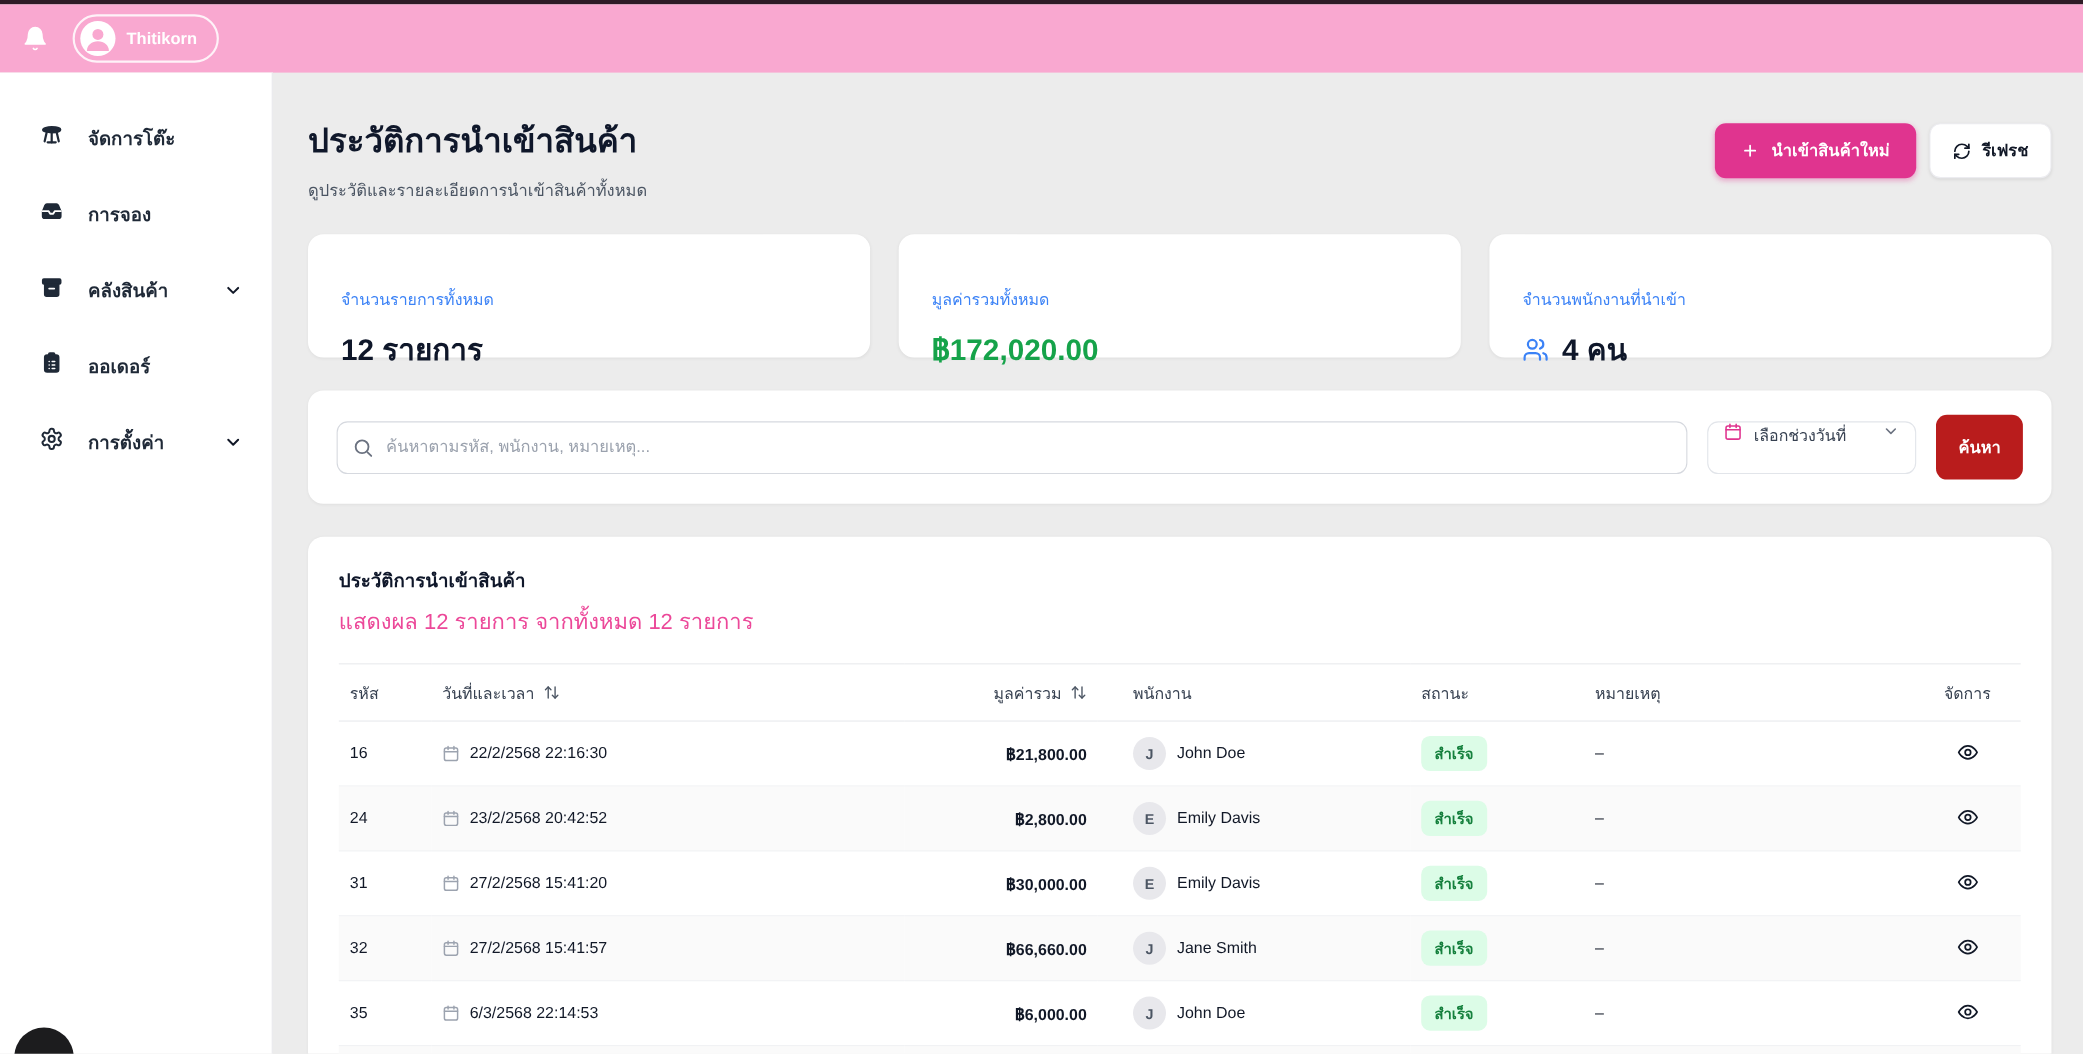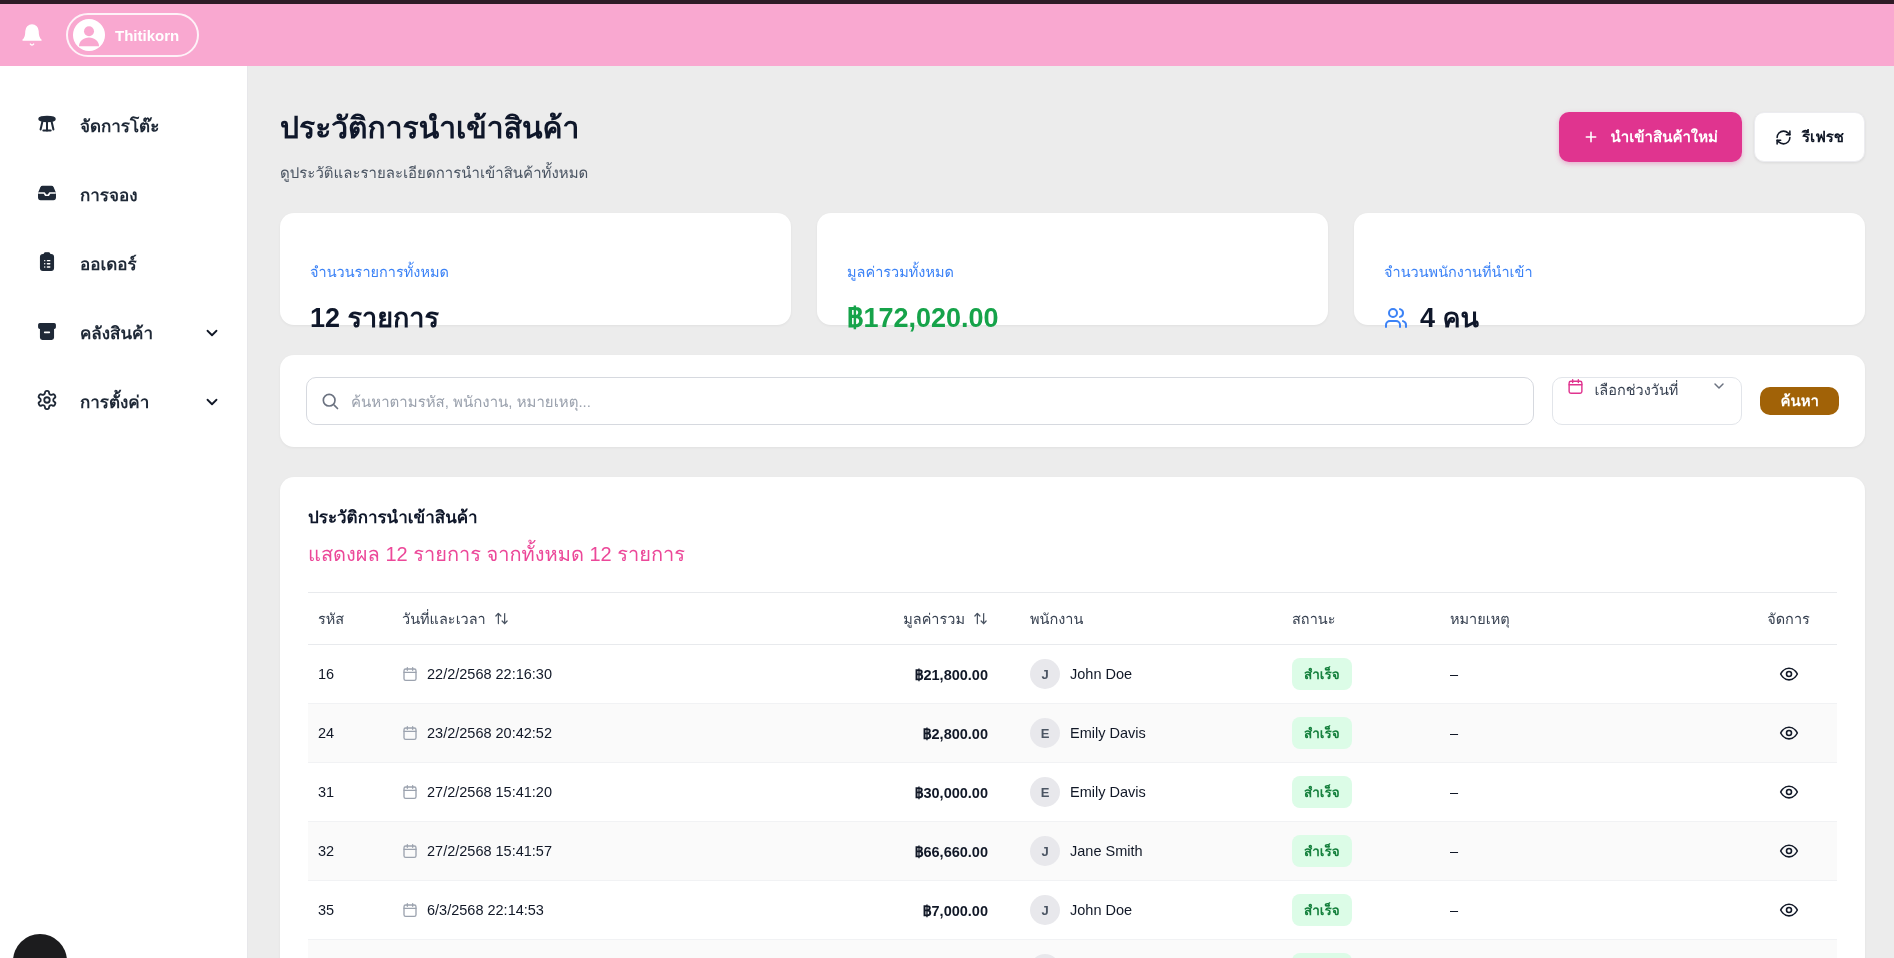--- a/index.html
+++ b/index.html
@@ -98,21 +98,21 @@
   }
   .search-input::placeholder { color:#9aa1ad; }
   .date-select {
     width:190px; height:48px; border:1.5px solid #e2e5ea; border-radius:10px;
     display:flex; align-items:flex-start; gap:10px; padding:0 14px;
     font-size:14.5px; color:#374151; background:#ffffff; cursor:pointer;
     font-family:inherit;
   }
   .date-select .chev { margin-left:auto; display:flex; }
   .btn-search {
-    height:28px; padding:0 20px; background:#a16207; color:#ffffff;
+    height:59px; padding:0 20px; background:#b91c1c; color:#ffffff;
     border:none; border-radius:10px; font-size:15px; font-weight:700; cursor:pointer;
     font-family:inherit;
   }
 
   
   .table-panel {
     margin-top:30px; background:#ffffff; border-radius:14px 14px 0 0;
     padding:26px 28px 0; box-shadow:0 1px 3px rgba(0,0,0,.05);
   }
   .table-title { font-size:17px; font-weight:800; color:#0f172a; }
@@ -199,41 +199,41 @@
         <svg width="22" height="22" viewBox="0 0 24 24" fill="#1f2937" stroke="#1f2937" stroke-width="1.6" stroke-linecap="round" stroke-linejoin="round">
           <path d="M5.45 6.11 3 12v5a2 2 0 0 0 2 2h14a2 2 0 0 0 2-2v-5l-2.45-5.89A2 2 0 0 0 16.76 5H7.24a2 2 0 0 0-1.79 1.11z"></path>
           <path d="M21 12h-6l-1.5 2.5h-3L9 12H3" fill="none" stroke="#ffffff" stroke-width="1.8"></path>
         </svg>
       </span>
       <span class="lbl">การจอง</span>
     </div>
     <div class="side-item">
       <span>
         <svg width="22" height="22" viewBox="0 0 24 24" fill="#1f2937" stroke="#1f2937" stroke-width="1.4" stroke-linejoin="round">
-          <rect x="5" y="4" width="14" height="17" rx="2.5"></rect>
-          <rect x="9" y="2" width="6" height="4" rx="1.2" fill="#1f2937"></rect>
-          <path d="M9.5 10.5h.01M12.5 10.5H15M9.5 14h.01M12.5 14H15M9.5 17.5h.01M12.5 17.5H15" stroke="#ffffff" stroke-width="1.6" stroke-linecap="round"></path>
-        </svg>
-      </span>
-      <span class="lbl">ออเดอร์</span>
-    </div>
-    <div class="side-item">
-      <span>
-        <svg width="22" height="22" viewBox="0 0 24 24" fill="#1f2937" stroke="#1f2937" stroke-width="1.4" stroke-linejoin="round">
           <rect x="3" y="4" width="18" height="5" rx="1.2"></rect>
           <path d="M5 9.5h14V19a2 2 0 0 1-2 2H7a2 2 0 0 1-2-2z"></path>
           <path d="M9.5 13.5h5" stroke="#ffffff" stroke-width="1.8" stroke-linecap="round"></path>
         </svg>
       </span>
       <span class="lbl">คลังสินค้า</span>
       <span class="chev">
         <svg width="18" height="18" viewBox="0 0 24 24" fill="none" stroke="#111827" stroke-width="2.4" stroke-linecap="round" stroke-linejoin="round">
             <path d="m6 9 6 6 6-6"></path>
           </svg>
       </span>
+    </div>
+    <div class="side-item">
+      <span>
+        <svg width="22" height="22" viewBox="0 0 24 24" fill="#1f2937" stroke="#1f2937" stroke-width="1.4" stroke-linejoin="round">
+          <rect x="5" y="4" width="14" height="17" rx="2.5"></rect>
+          <rect x="9" y="2" width="6" height="4" rx="1.2" fill="#1f2937"></rect>
+          <path d="M9.5 10.5h.01M12.5 10.5H15M9.5 14h.01M12.5 14H15M9.5 17.5h.01M12.5 17.5H15" stroke="#ffffff" stroke-width="1.6" stroke-linecap="round"></path>
+        </svg>
+      </span>
+      <span class="lbl">ออเดอร์</span>
     </div>
     <div class="side-item">
       <span>
         <svg width="22" height="22" viewBox="0 0 24 24" fill="none" stroke="#1f2937" stroke-width="2" stroke-linecap="round" stroke-linejoin="round">
           <path d="M12.22 2h-.44a2 2 0 0 0-2 2v.18a2 2 0 0 1-1 1.73l-.43.25a2 2 0 0 1-2 0l-.15-.08a2 2 0 0 0-2.73.73l-.22.38a2 2 0 0 0 .73 2.73l.15.1a2 2 0 0 1 1 1.72v.51a2 2 0 0 1-1 1.74l-.15.09a2 2 0 0 0-.73 2.73l.22.38a2 2 0 0 0 2.73.73l.15-.08a2 2 0 0 1 2 0l.43.25a2 2 0 0 1 1 1.73V20a2 2 0 0 0 2 2h.44a2 2 0 0 0 2-2v-.18a2 2 0 0 1 1-1.73l.43-.25a2 2 0 0 1 2 0l.15.08a2 2 0 0 0 2.73-.73l.22-.39a2 2 0 0 0-.73-2.73l-.15-.08a2 2 0 0 1-1-1.74v-.5a2 2 0 0 1 1-1.74l.15-.09a2 2 0 0 0 .73-2.73l-.22-.38a2 2 0 0 0-2.73-.73l-.15.08a2 2 0 0 1-2 0l-.43-.25a2 2 0 0 1-1-1.73V4a2 2 0 0 0-2-2z"></path>
           <circle cx="12" cy="12" r="3"></circle>
         </svg>
       </span>
       <span class="lbl">การตั้งค่า</span>
       <span class="chev">
@@ -513,21 +513,21 @@
                 <span class="date-cell">
                   <span style="display:flex;">
                     <svg width="16" height="16" viewBox="0 0 24 24" fill="none" stroke="#9ca3af" stroke-width="2" stroke-linecap="round">
                       <rect x="3" y="4.5" width="18" height="17" rx="2.5"></rect>
                       <path d="M8 2.5v4M16 2.5v4M3 9.5h18"></path>
                     </svg>
                   </span>
                   <span>6/3/2568 22:14:53</span>
                 </span>
               </td>
-              <td class="c-amt amt">฿7,000.00</td>
+              <td class="c-amt amt">฿6,000.00</td>
               <td class="c-gap"></td>
               <td class="c-emp">
                 <span class="emp-cell">
                   <span class="emp-avatar">J</span>
                   <span>John Doe</span>
                 </span>
               </td>
               <td class="c-status">
                 <span class="badge">สำเร็จ</span>
               </td>

